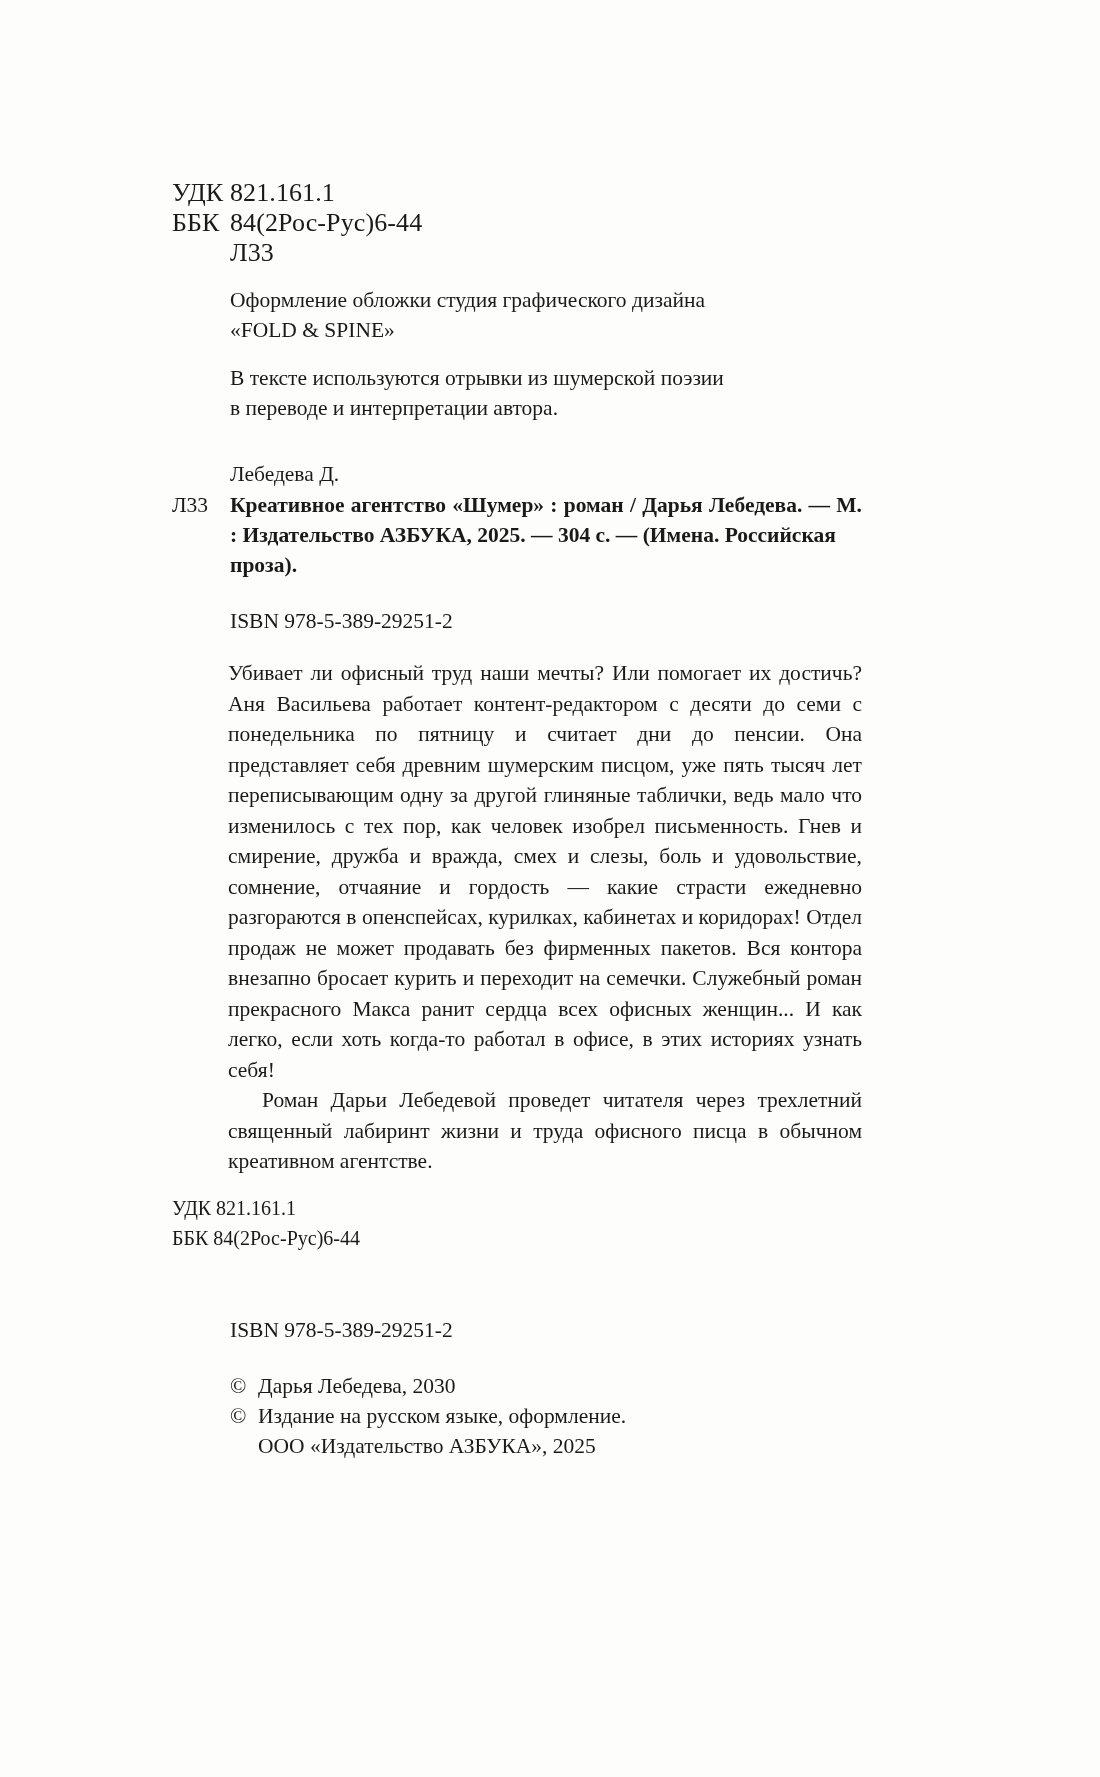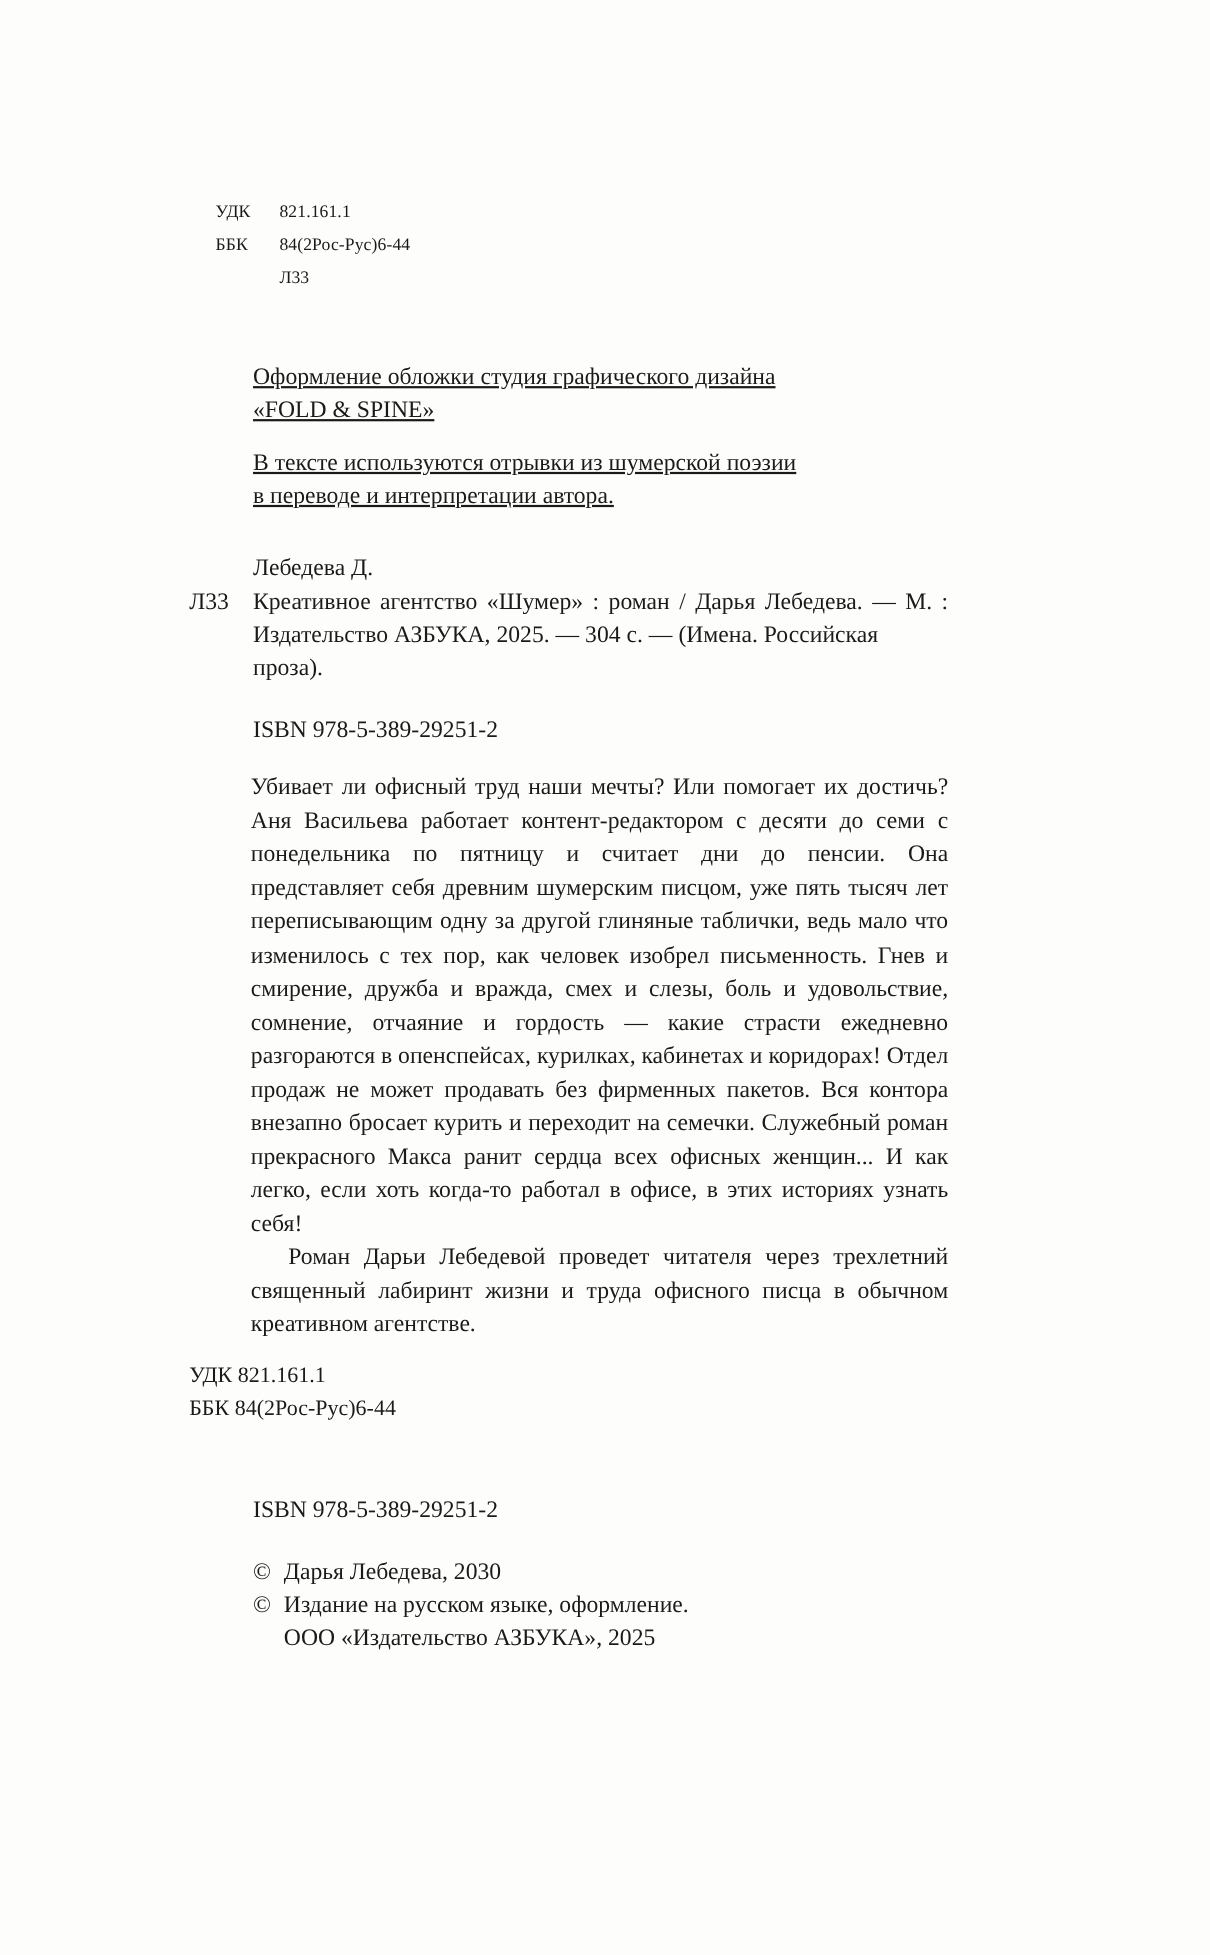--- a/index.html
+++ b/index.html
@@ -23,44 +23,42 @@
   }
   .content {
     position: absolute;
     left: 172px;
     top: 178px;
     width: 690px;
   }
 
   
   .code-block {
-    font-size: 16px;
+    font-size: 26px;
     line-height: 30px;
     letter-spacing: 0.1px;
-    margin-left: 24px;
   }
   .code-row {
     display: flex;
   }
   .code-label {
     width: 58px;
     flex: 0 0 58px;
   }
   .code-value {
     flex: 1 1 auto;
   }
   .code-row.indent .code-label {
     visibility: hidden;
   }
 
   
   .notes {
     margin-left: 58px;
-    margin-top: 60px;
-    text-decoration: underline;
+    margin-top: 18px;
   }
   .note {
     font-size: 21.5px;
     line-height: 29.5px;
     margin-bottom: 19px;
   }
   .note:last-child {
     margin-bottom: 0;
   }
 
@@ -78,20 +76,21 @@
     margin-top: 1px;
   }
   .biblio-sigil {
     width: 58px;
     flex: 0 0 58px;
   }
   .biblio-text {
     flex: 1 1 auto;
     text-align: justify;
     text-justify: inter-word;
+    font-weight: bold;
   }
   .biblio-text .lastline {
     display: block;
   }
 
   .isbn-top {
     margin-left: 58px;
     margin-top: 26px;
     font-size: 21.5px;
     line-height: 30px;

